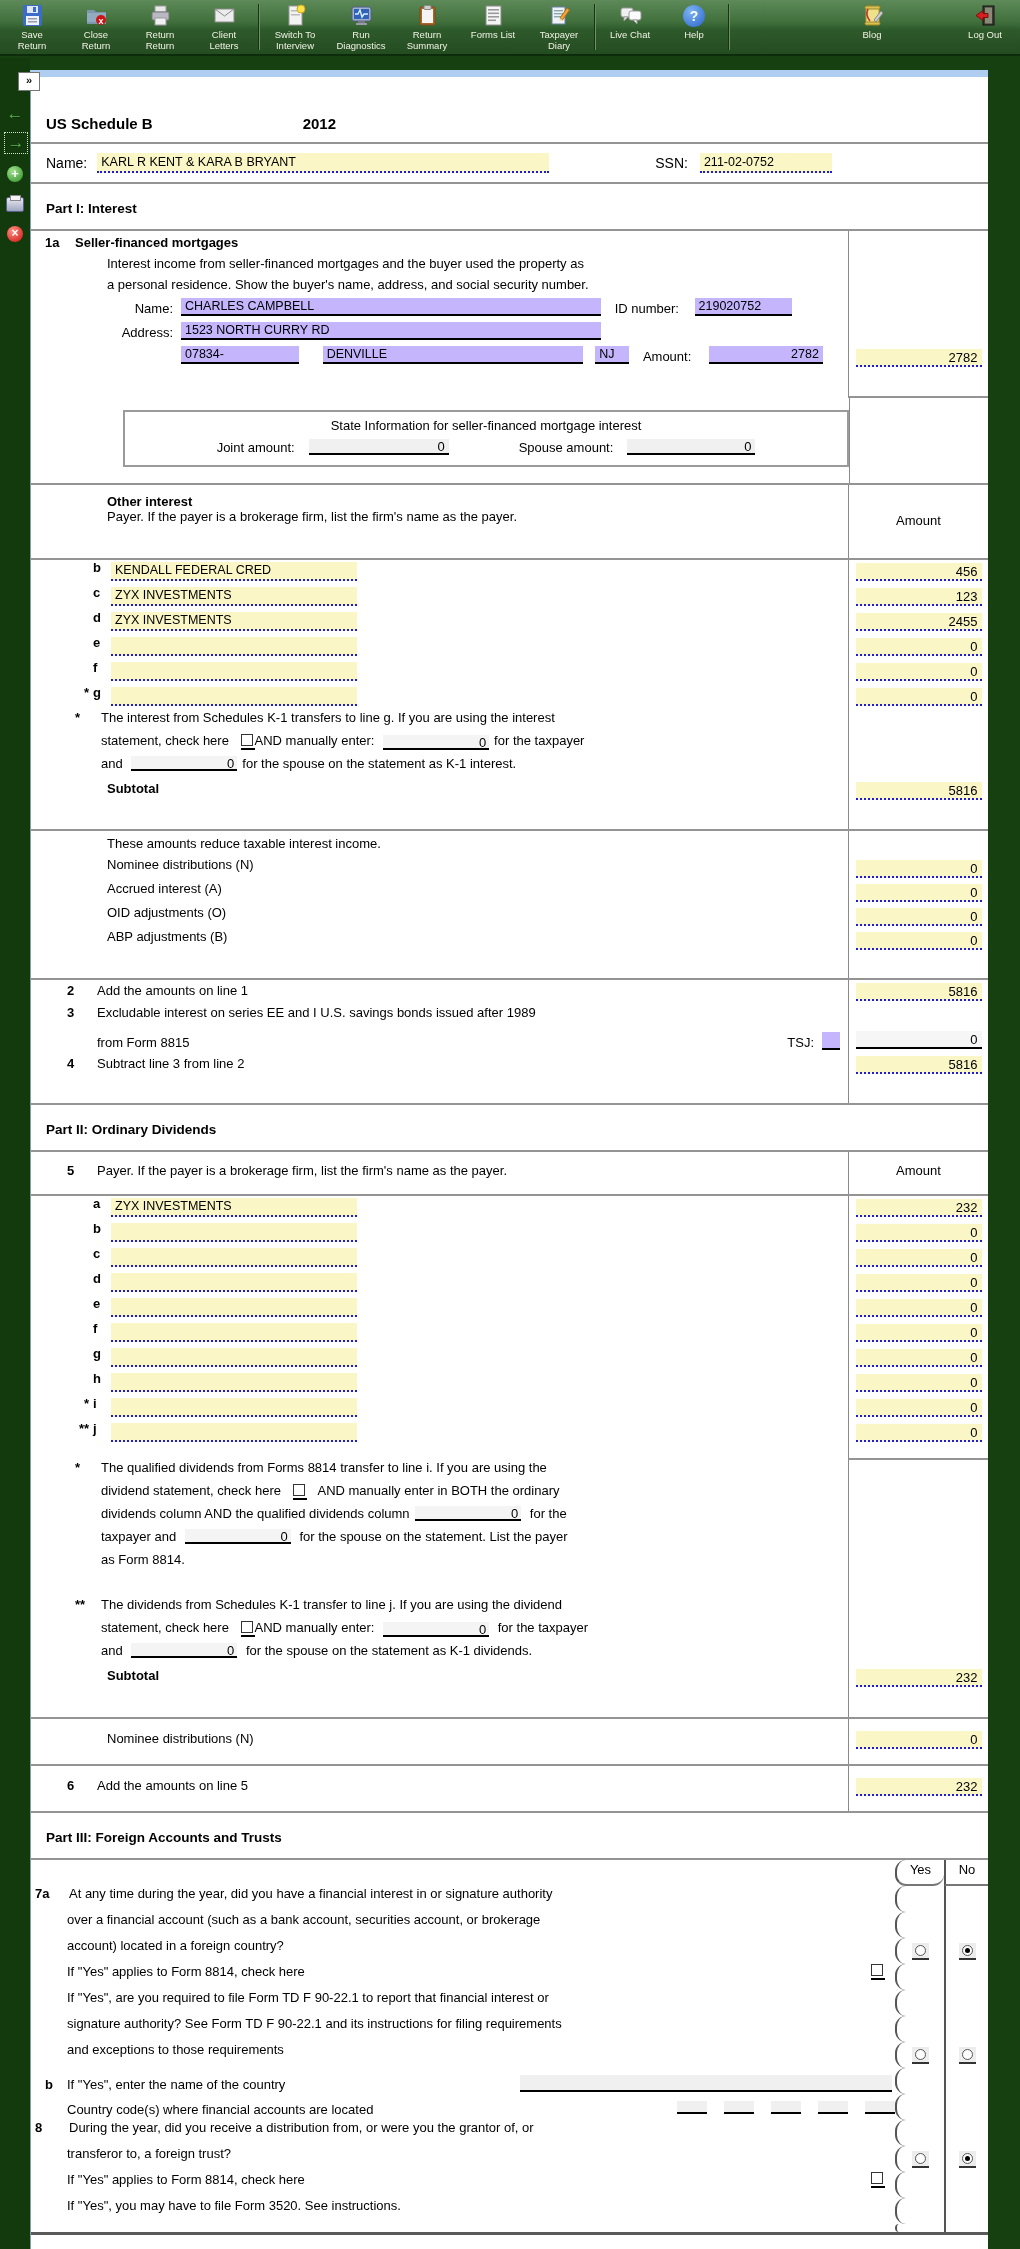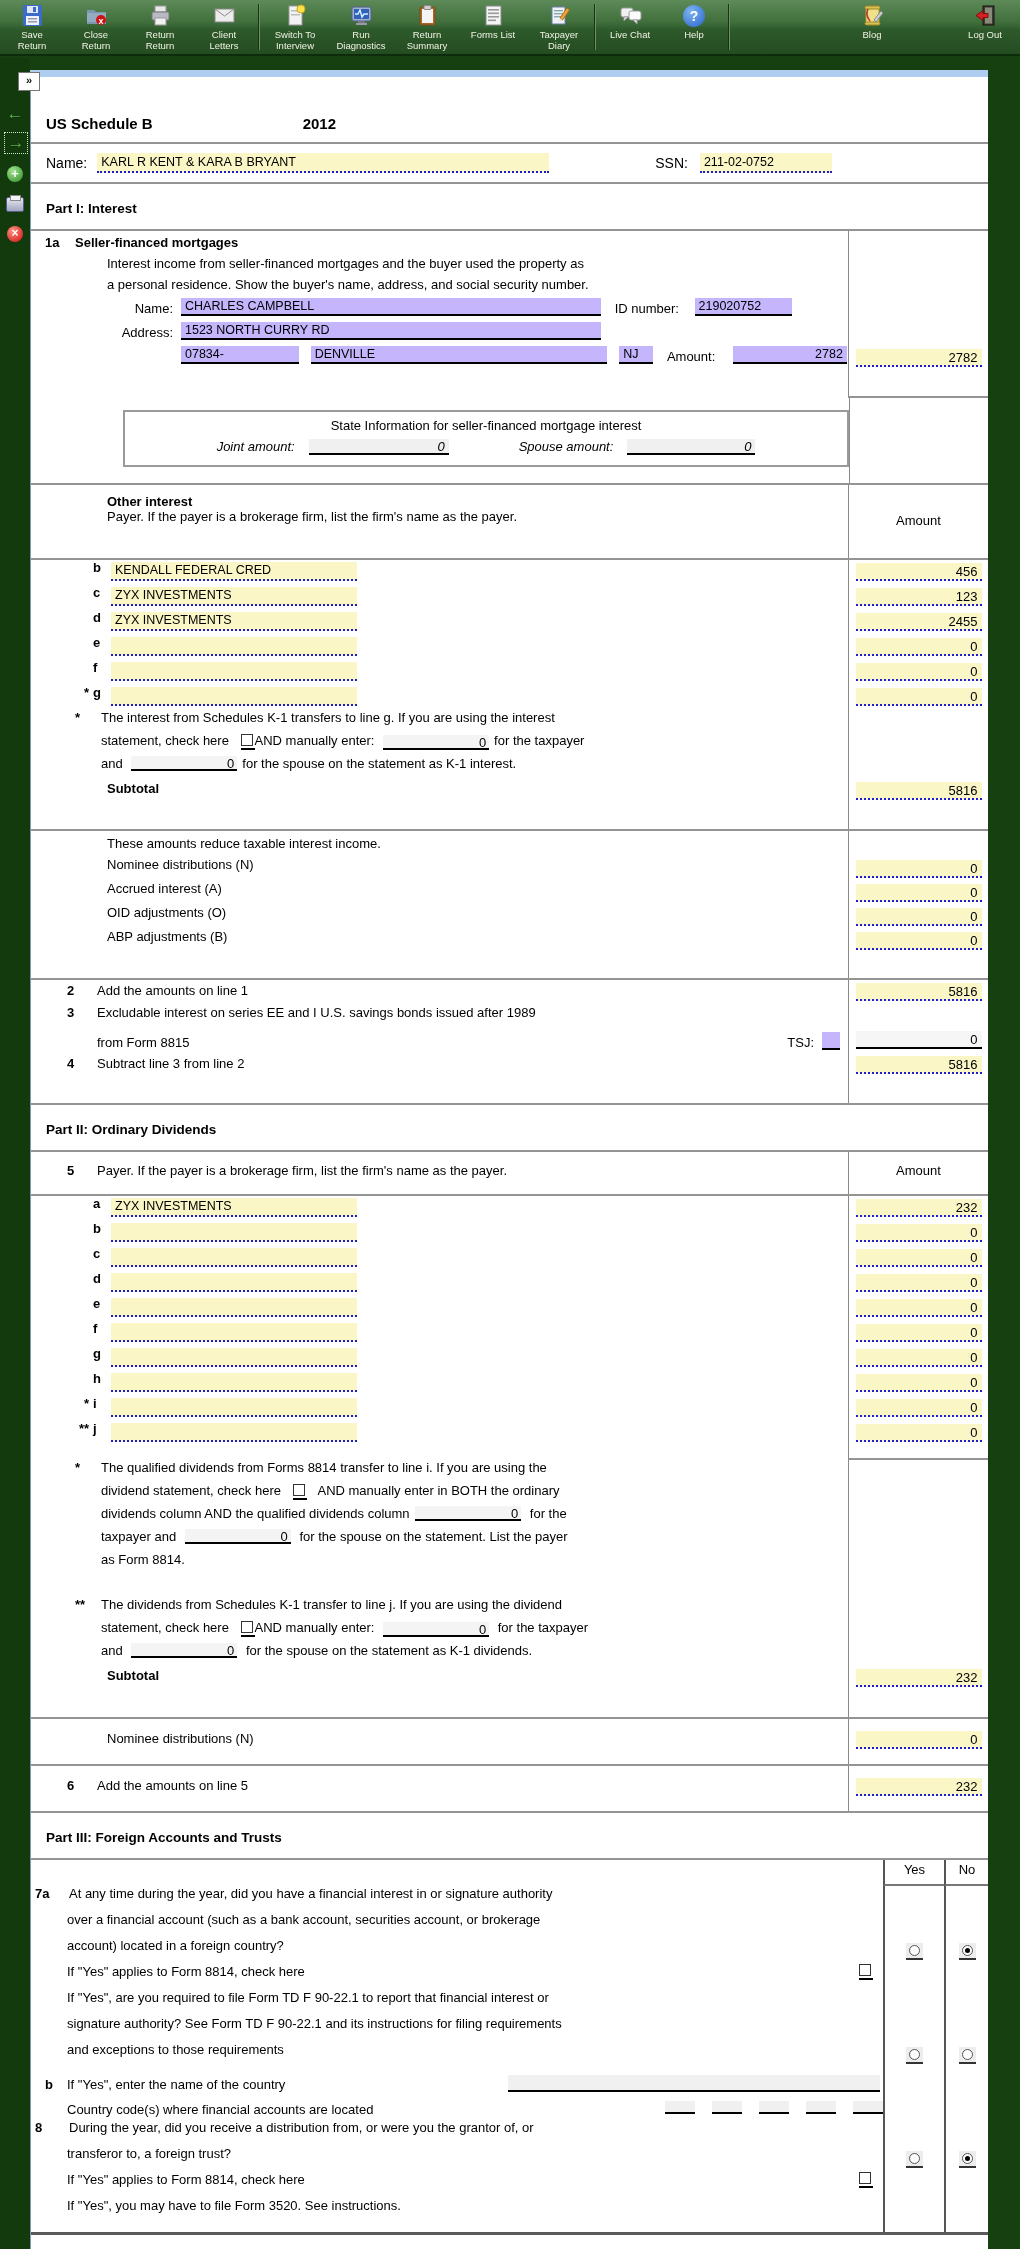--- a/index.html
+++ b/index.html
@@ -75,27 +75,27 @@
   .ifield{display:inline-block;width:106px;background:#f4f4f4;border-bottom:2px solid #000;text-align:right;
           height:15px;line-height:15px;padding-right:3px;margin:0 5px;vertical-align:bottom;box-sizing:border-box;}
   .chkwrap{display:inline-block;border-bottom:2px solid #000;padding:0 2px 1px 0;line-height:10px;vertical-align:middle;}
   .chk{display:inline-block;width:12px;height:12px;border:1px solid #333;background:#fff;box-sizing:border-box;}
   .noterow{padding-left:44px;}
   .nstar{display:inline-block;width:26px;font-weight:bold;}
 
   
   .statebox{margin:12px 0 16px 92px;width:726px;border:2px solid #9a9a9a;padding:6px 0 10px;box-sizing:border-box;}
   .statebox .sbt{text-align:center;margin-bottom:6px;}
-  .sbrow{display:flex;justify-content:center;gap:14px;align-items:flex-start;font-style:italic;}
+  .sbrow{display:flex;justify-content:center;gap:14px;align-items:center;}
   .sfield{width:140px;background:#f0f0f0;border-bottom:2px solid #000;text-align:right;height:16px;padding-right:4px;box-sizing:border-box;}
 
   
   .p3row{display:flex;min-height:26px;}
   .p3c{flex:1;padding-left:36px;box-sizing:border-box;display:flex;align-items:flex-start;}
-  .ycol{width:61px;border-left:2px solid #555;box-sizing:border-box;display:flex;justify-content:center;align-items:center;}
+  .ycol{width:49px;border-left:2px solid #555;box-sizing:border-box;display:flex;justify-content:center;align-items:center;border-radius:11px;}
   .ncol{width:44px;border-left:2px solid #555;box-sizing:border-box;display:flex;justify-content:center;align-items:center;}
   .ynhdr .ycol,.ynhdr .ncol{border-bottom:2px solid #777;font-size:13px;align-items:flex-start;padding-top:2px;}
   .radwrap{display:inline-block;background:#ededed;border-bottom:2px solid #333;padding:2px 3px 2px;line-height:0;}
   .radio{display:inline-block;width:11px;height:11px;border-radius:50%;border:1px solid #555;background:#fdfdfd;position:relative;box-sizing:border-box;}
   .radio.on::after{content:"";position:absolute;left:2px;top:2px;width:5px;height:5px;border-radius:50%;background:#000;}
   .cfield{width:372px;height:17px;background:#f0f0f0;border-bottom:2px solid #000;box-sizing:border-box;}
   .codebox{display:inline-block;width:30px;height:13px;background:#f0f0f0;border-bottom:2px solid #000;margin-left:17px;box-sizing:border-box;}
   .fright{margin-left:auto;margin-right:10px;}
   .p3num{display:inline-block;width:34px;font-weight:bold;margin-left:-32px;}
   .p3b{display:inline-block;width:22px;font-weight:bold;margin-left:-22px;}
@@ -322,21 +322,21 @@
   </div>
   <div class="frow h24">
     <div class="fc">
       <span class="lab105">Address:</span><span class="gfield" style="width:420px">1523 NORTH CURRY RD</span>
     </div>
     <div class="fa"></div>
   </div>
   <div class="frow h24">
     <div class="fc">
       <span class="lab105"></span><span class="gfield" style="width:118px">07834-</span>
-      <span class="gfield" style="width:296px;margin-left:8px">DENVILLE</span>
+      <span class="gfield" style="width:260px;margin-left:20px">DENVILLE</span>
       <span class="gfield" style="width:34px;margin-left:9px">NJ</span>
       <span style="margin-left:10px">Amount:</span>
       <span class="gfield" style="width:114px;margin-left:14px;text-align:right">2782</span>
     </div>
     <div class="fa">
         <span class="yfield afield">2782</span>
       </div>
   </div>
   <div class="frow h28">
     <div class="fc"></div>

